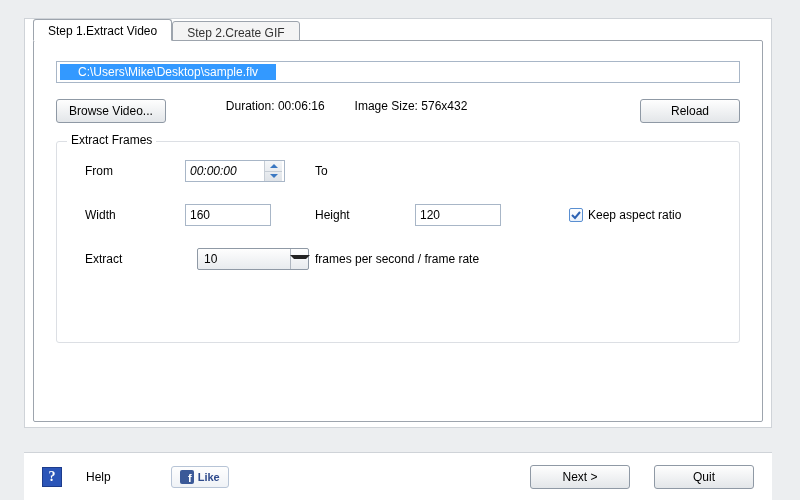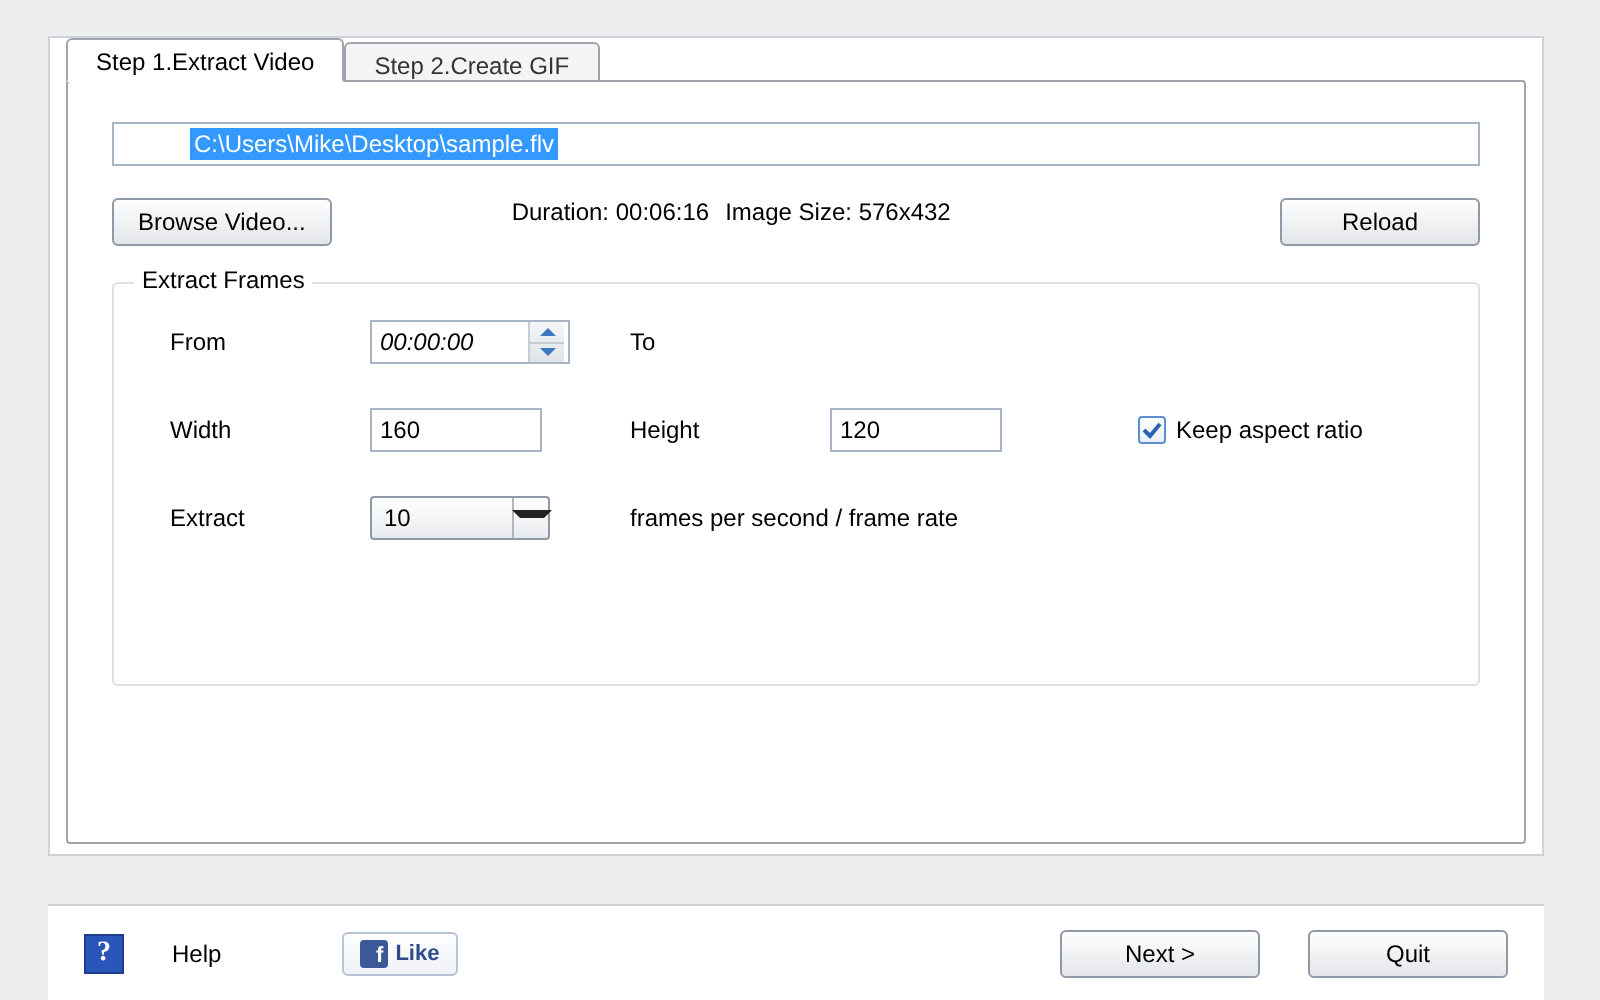--- a/index.html
+++ b/index.html
@@ -72,49 +72,48 @@
     font-size: 12px;
     color: #fff;
     background: #fff;
     position: relative;
   }
   .path-sel {
     position: absolute;
     left: 3px; top: 2px; bottom: 2px;
     background: #3399ff;
     color: #fff;
-    padding: 1px 2px;
+    padding: 1px 18px;
     font-size: 12px;
     line-height: 15px;
     white-space: pre;
     display: inline-block;
-    margin-left: 35px;
   }
   
   .row {
     display: flex;
     align-items: flex-start;
     margin-top: 16px;
     gap: 20px;
   }
   .btn {
     background: linear-gradient(#fefefe, #e3e6e9);
     border: 1px solid #8f99a5;
     border-radius: 3px;
     padding: 3px 12px;
     font-size: 12px;
     min-width: 90px;
     height: 24px;
     text-align: center;
     cursor: pointer;
   }
   .duration-block {
-    margin-left: 70px;
-    display: flex;
-    gap: 8px;
+    margin-left: 40px;
+    display: flex;
+    gap: 30px;
   }
   .reload-btn {
     margin-left: auto;
     min-width: 100px;
   }
   
   .group {
     border: 1px solid #dcdfe4;
     border-radius: 3px;
     margin-top: 18px;
@@ -186,23 +185,24 @@
     width: 0; height: 0;
     border-left: 4px solid transparent;
     border-right: 4px solid transparent;
     border-top: 4px solid #3b78c2;
   }
   .combo {
     display: flex;
     align-items: center;
     border: 1px solid #8f99a5;
     border-radius: 2px;
-    width: 90px;
+    width: 112px;
     height: 22px;
     background: linear-gradient(#fefefe,#e8ebee);
+    margin-left: 12px;
   }
   .combo span {
     flex: 1;
     padding: 2px 6px;
     font-size: 12px;
   }
   .combo .drop {
     width: 18px;
     border-left: 1px solid #b0b7c0;
     display:flex; align-items:center; justify-content:center;

